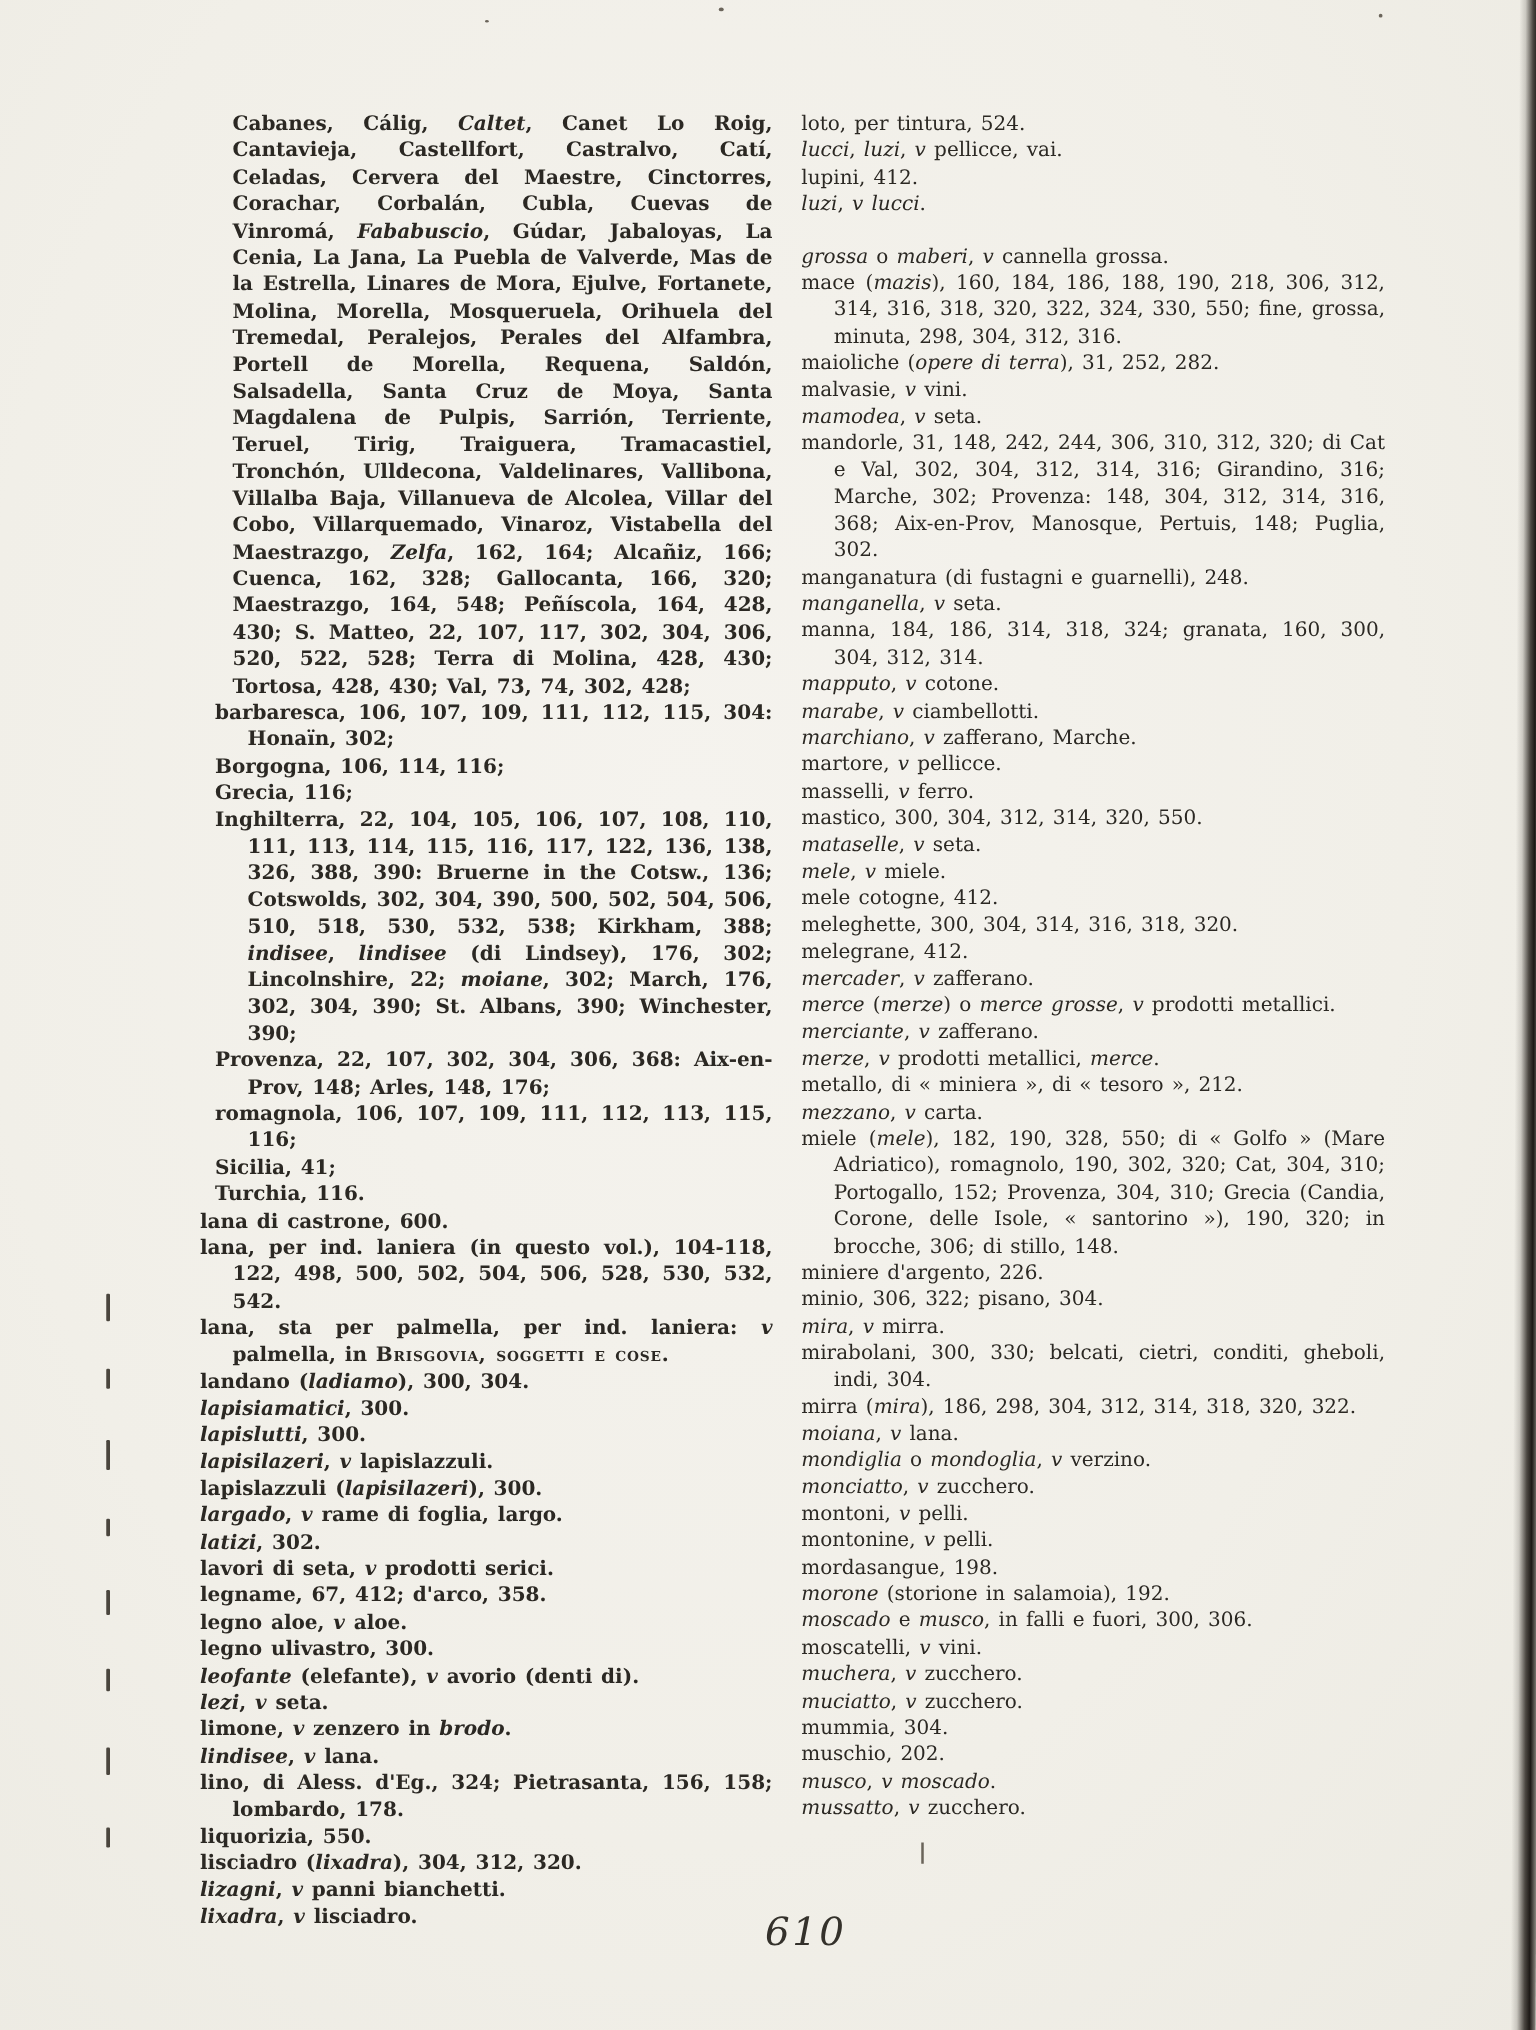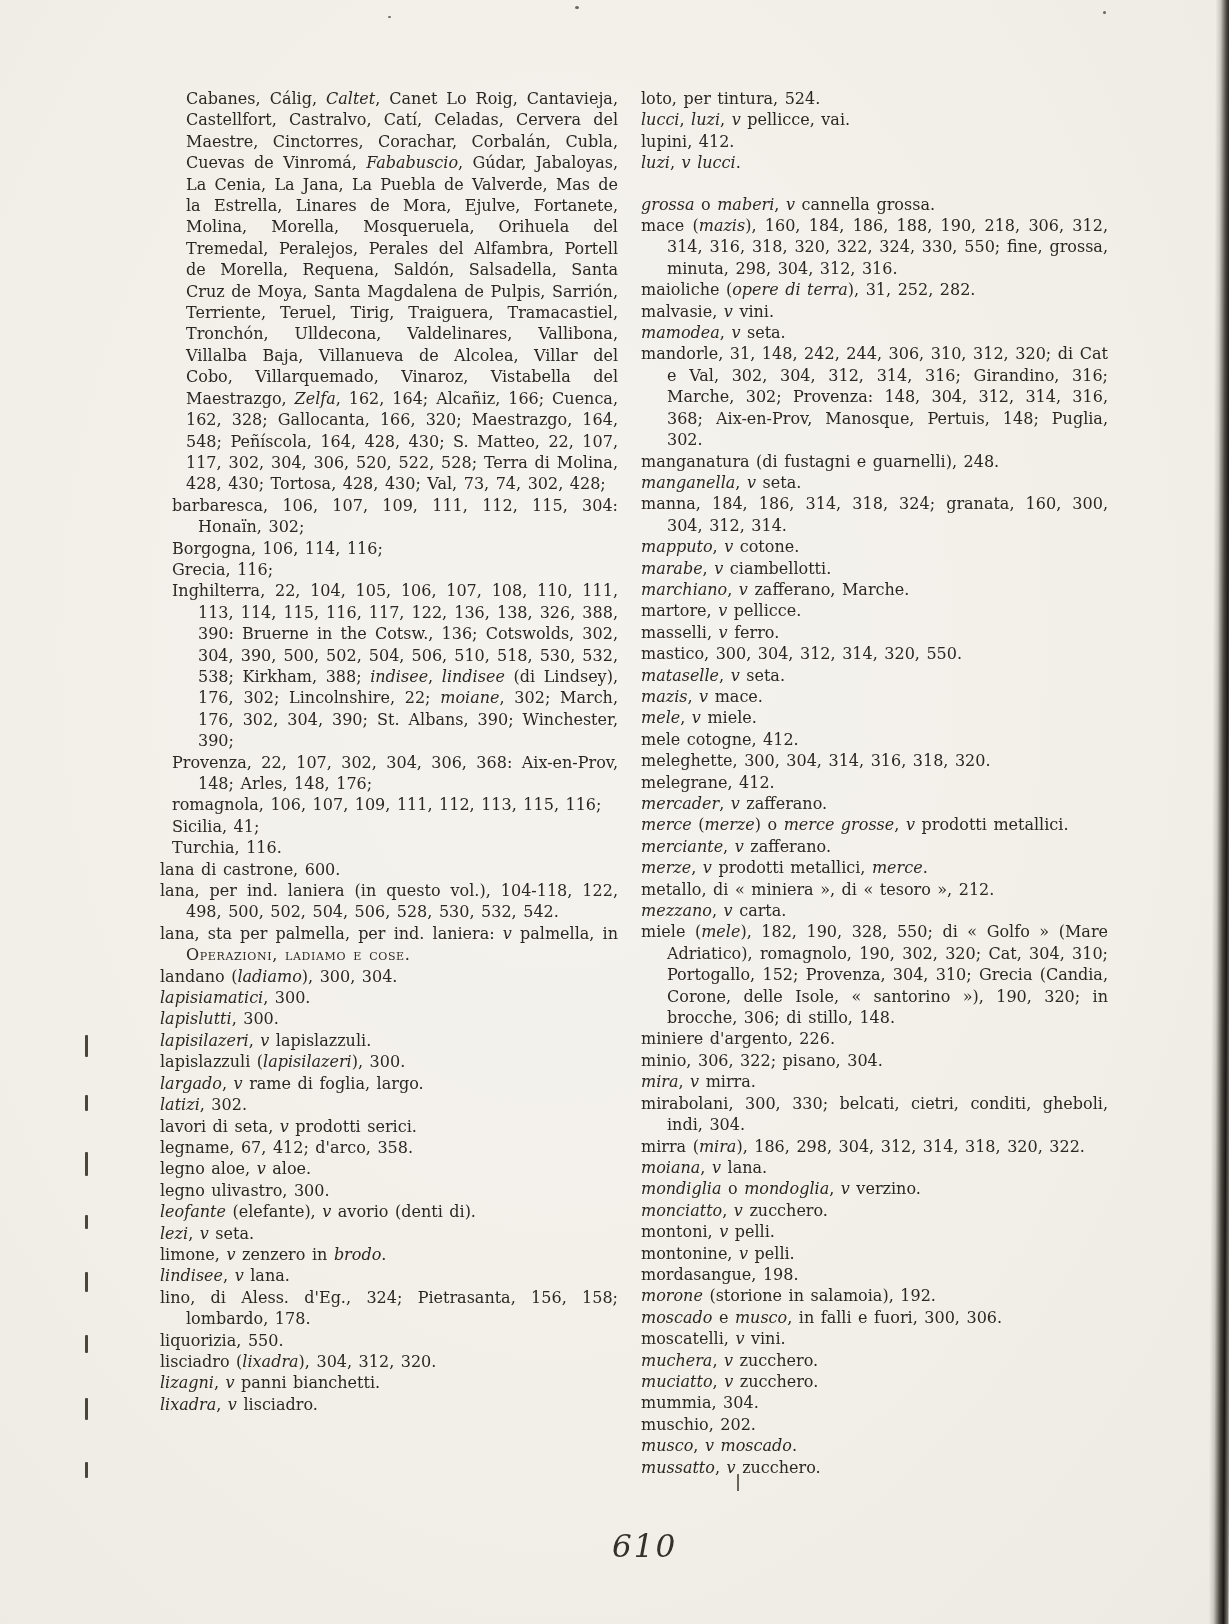--- a/index.html
+++ b/index.html
@@ -12,21 +12,21 @@
     font-family:"DejaVu Serif","Liberation Serif",serif;
     color:#2b2823;
   }
   .col{
     position:absolute;
     font-size:16px;
     line-height:21.4px;
     text-align:justify;
     word-spacing:0.09em;
   }
-  .col-left{left:160px;top:88px;width:458px;}
+  .col-left{left:160px;top:88px;width:458px;font-weight:bold;}
   .col-right{left:641px;top:88px;width:467px;}
   p.entry{margin:0;}
   p.main{padding-left:26px;text-indent:-26px;}
   p.sub{padding-left:38px;text-indent:-26px;}
   p.cont{padding-left:26px;text-indent:0;}
   .gap{height:20px;}
   .it{font-style:italic;}
   .sc{font-variant:small-caps;letter-spacing:0.04em;}
   .ro{font-style:normal;}
   .page-number{
@@ -63,21 +63,21 @@
       <p class="entry sub"><span class="ro">barbaresca, 106, 107, 109, 111, 112, 115, 304: Honaïn, 302;</span></p>
       <p class="entry sub"><span class="ro">Borgogna, 106, 114, 116;</span></p>
       <p class="entry sub"><span class="ro">Grecia, 116;</span></p>
       <p class="entry sub"><span class="ro">Inghilterra, 22, 104, 105, 106, 107, 108, 110, 111, 113, 114, 115, 116, 117, 122, 136, 138, 326, 388, 390: Bruerne in the Cotsw., 136; Cotswolds, 302, 304, 390, 500, 502, 504, 506, 510, 518, 530, 532, 538; Kirkham, 388; </span><span class="it">indisee</span><span class="ro">, </span><span class="it">lindisee</span><span class="ro"> (di Lindsey), 176, 302; Lincolnshire, 22; </span><span class="it">moiane</span><span class="ro">, 302; March, 176, 302, 304, 390; St. Albans, 390; Winchester, 390;</span></p>
       <p class="entry sub"><span class="ro">Provenza, 22, 107, 302, 304, 306, 368: Aix-en-Prov, 148; Arles, 148, 176;</span></p>
       <p class="entry sub"><span class="ro">romagnola, 106, 107, 109, 111, 112, 113, 115, 116;</span></p>
       <p class="entry sub"><span class="ro">Sicilia, 41;</span></p>
       <p class="entry sub"><span class="ro">Turchia, 116.</span></p>
       <p class="entry main"><span class="ro">lana di castrone, 600.</span></p>
       <p class="entry main"><span class="ro">lana, per ind. laniera (in questo vol.), 104-118, 122, 498, 500, 502, 504, 506, 528, 530, 532, 542.</span></p>
-      <p class="entry main"><span class="ro">lana, sta per palmella, per ind. laniera: </span><span class="it">v</span><span class="ro"> palmella, in </span><span class="sc">Operazioni, ladiamo e cose</span><span class="ro">.</span></p>
+      <p class="entry main"><span class="ro">lana, sta per palmella, per ind. laniera: </span><span class="it">v</span><span class="ro"> palmella, in </span><span class="sc">Brisgovia, soggetti e cose</span><span class="ro">.</span></p>
       <p class="entry main"><span class="ro">landano (</span><span class="it">ladiamo</span><span class="ro">), 300, 304.</span></p>
       <p class="entry main"><span class="it">lapisiamatici</span><span class="ro">, 300.</span></p>
       <p class="entry main"><span class="it">lapislutti</span><span class="ro">, 300.</span></p>
       <p class="entry main"><span class="it">lapisilazeri</span><span class="ro">, </span><span class="it">v</span><span class="ro"> lapislazzuli.</span></p>
       <p class="entry main"><span class="ro">lapislazzuli (</span><span class="it">lapisilazeri</span><span class="ro">), 300.</span></p>
       <p class="entry main"><span class="it">largado</span><span class="ro">, </span><span class="it">v</span><span class="ro"> rame di foglia, largo.</span></p>
       <p class="entry main"><span class="it">latizi</span><span class="ro">, 302.</span></p>
       <p class="entry main"><span class="ro">lavori di seta, </span><span class="it">v</span><span class="ro"> prodotti serici.</span></p>
       <p class="entry main"><span class="ro">legname, 67, 412; d'arco, 358.</span></p>
       <p class="entry main"><span class="ro">legno aloe, </span><span class="it">v</span><span class="ro"> aloe.</span></p>
@@ -107,21 +107,20 @@
       <p class="entry main"><span class="ro">manganatura (di fustagni e guarnelli), 248.</span></p>
       <p class="entry main"><span class="it">manganella</span><span class="ro">, </span><span class="it">v</span><span class="ro"> seta.</span></p>
       <p class="entry main"><span class="ro">manna, 184, 186, 314, 318, 324; granata, 160, 300, 304, 312, 314.</span></p>
       <p class="entry main"><span class="it">mapputo</span><span class="ro">, </span><span class="it">v</span><span class="ro"> cotone.</span></p>
       <p class="entry main"><span class="it">marabe</span><span class="ro">, </span><span class="it">v</span><span class="ro"> ciambellotti.</span></p>
       <p class="entry main"><span class="it">marchiano</span><span class="ro">, </span><span class="it">v</span><span class="ro"> zafferano, Marche.</span></p>
       <p class="entry main"><span class="ro">martore, </span><span class="it">v</span><span class="ro"> pellicce.</span></p>
       <p class="entry main"><span class="ro">masselli, </span><span class="it">v</span><span class="ro"> ferro.</span></p>
       <p class="entry main"><span class="ro">mastico, 300, 304, 312, 314, 320, 550.</span></p>
       <p class="entry main"><span class="it">mataselle</span><span class="ro">, </span><span class="it">v</span><span class="ro"> seta.</span></p>
-      <p class="entry main"><span class="it">mazis</span><span class="ro">, </span><span class="it">v</span><span class="ro"> mace.</span></p>
       <p class="entry main"><span class="it">mele</span><span class="ro">, </span><span class="it">v</span><span class="ro"> miele.</span></p>
       <p class="entry main"><span class="ro">mele cotogne, 412.</span></p>
       <p class="entry main"><span class="ro">meleghette, 300, 304, 314, 316, 318, 320.</span></p>
       <p class="entry main"><span class="ro">melegrane, 412.</span></p>
       <p class="entry main"><span class="it">mercader</span><span class="ro">, </span><span class="it">v</span><span class="ro"> zafferano.</span></p>
       <p class="entry main"><span class="it">merce</span><span class="ro"> (</span><span class="it">merze</span><span class="ro">) o </span><span class="it">merce grosse</span><span class="ro">, </span><span class="it">v</span><span class="ro"> prodotti metallici.</span></p>
       <p class="entry main"><span class="it">merciante</span><span class="ro">, </span><span class="it">v</span><span class="ro"> zafferano.</span></p>
       <p class="entry main"><span class="it">merze</span><span class="ro">, </span><span class="it">v</span><span class="ro"> prodotti metallici, </span><span class="it">merce</span><span class="ro">.</span></p>
       <p class="entry main"><span class="ro">metallo, di « miniera », di « tesoro », 212.</span></p>
       <p class="entry main"><span class="it">mezzano</span><span class="ro">, </span><span class="it">v</span><span class="ro"> carta.</span></p>

